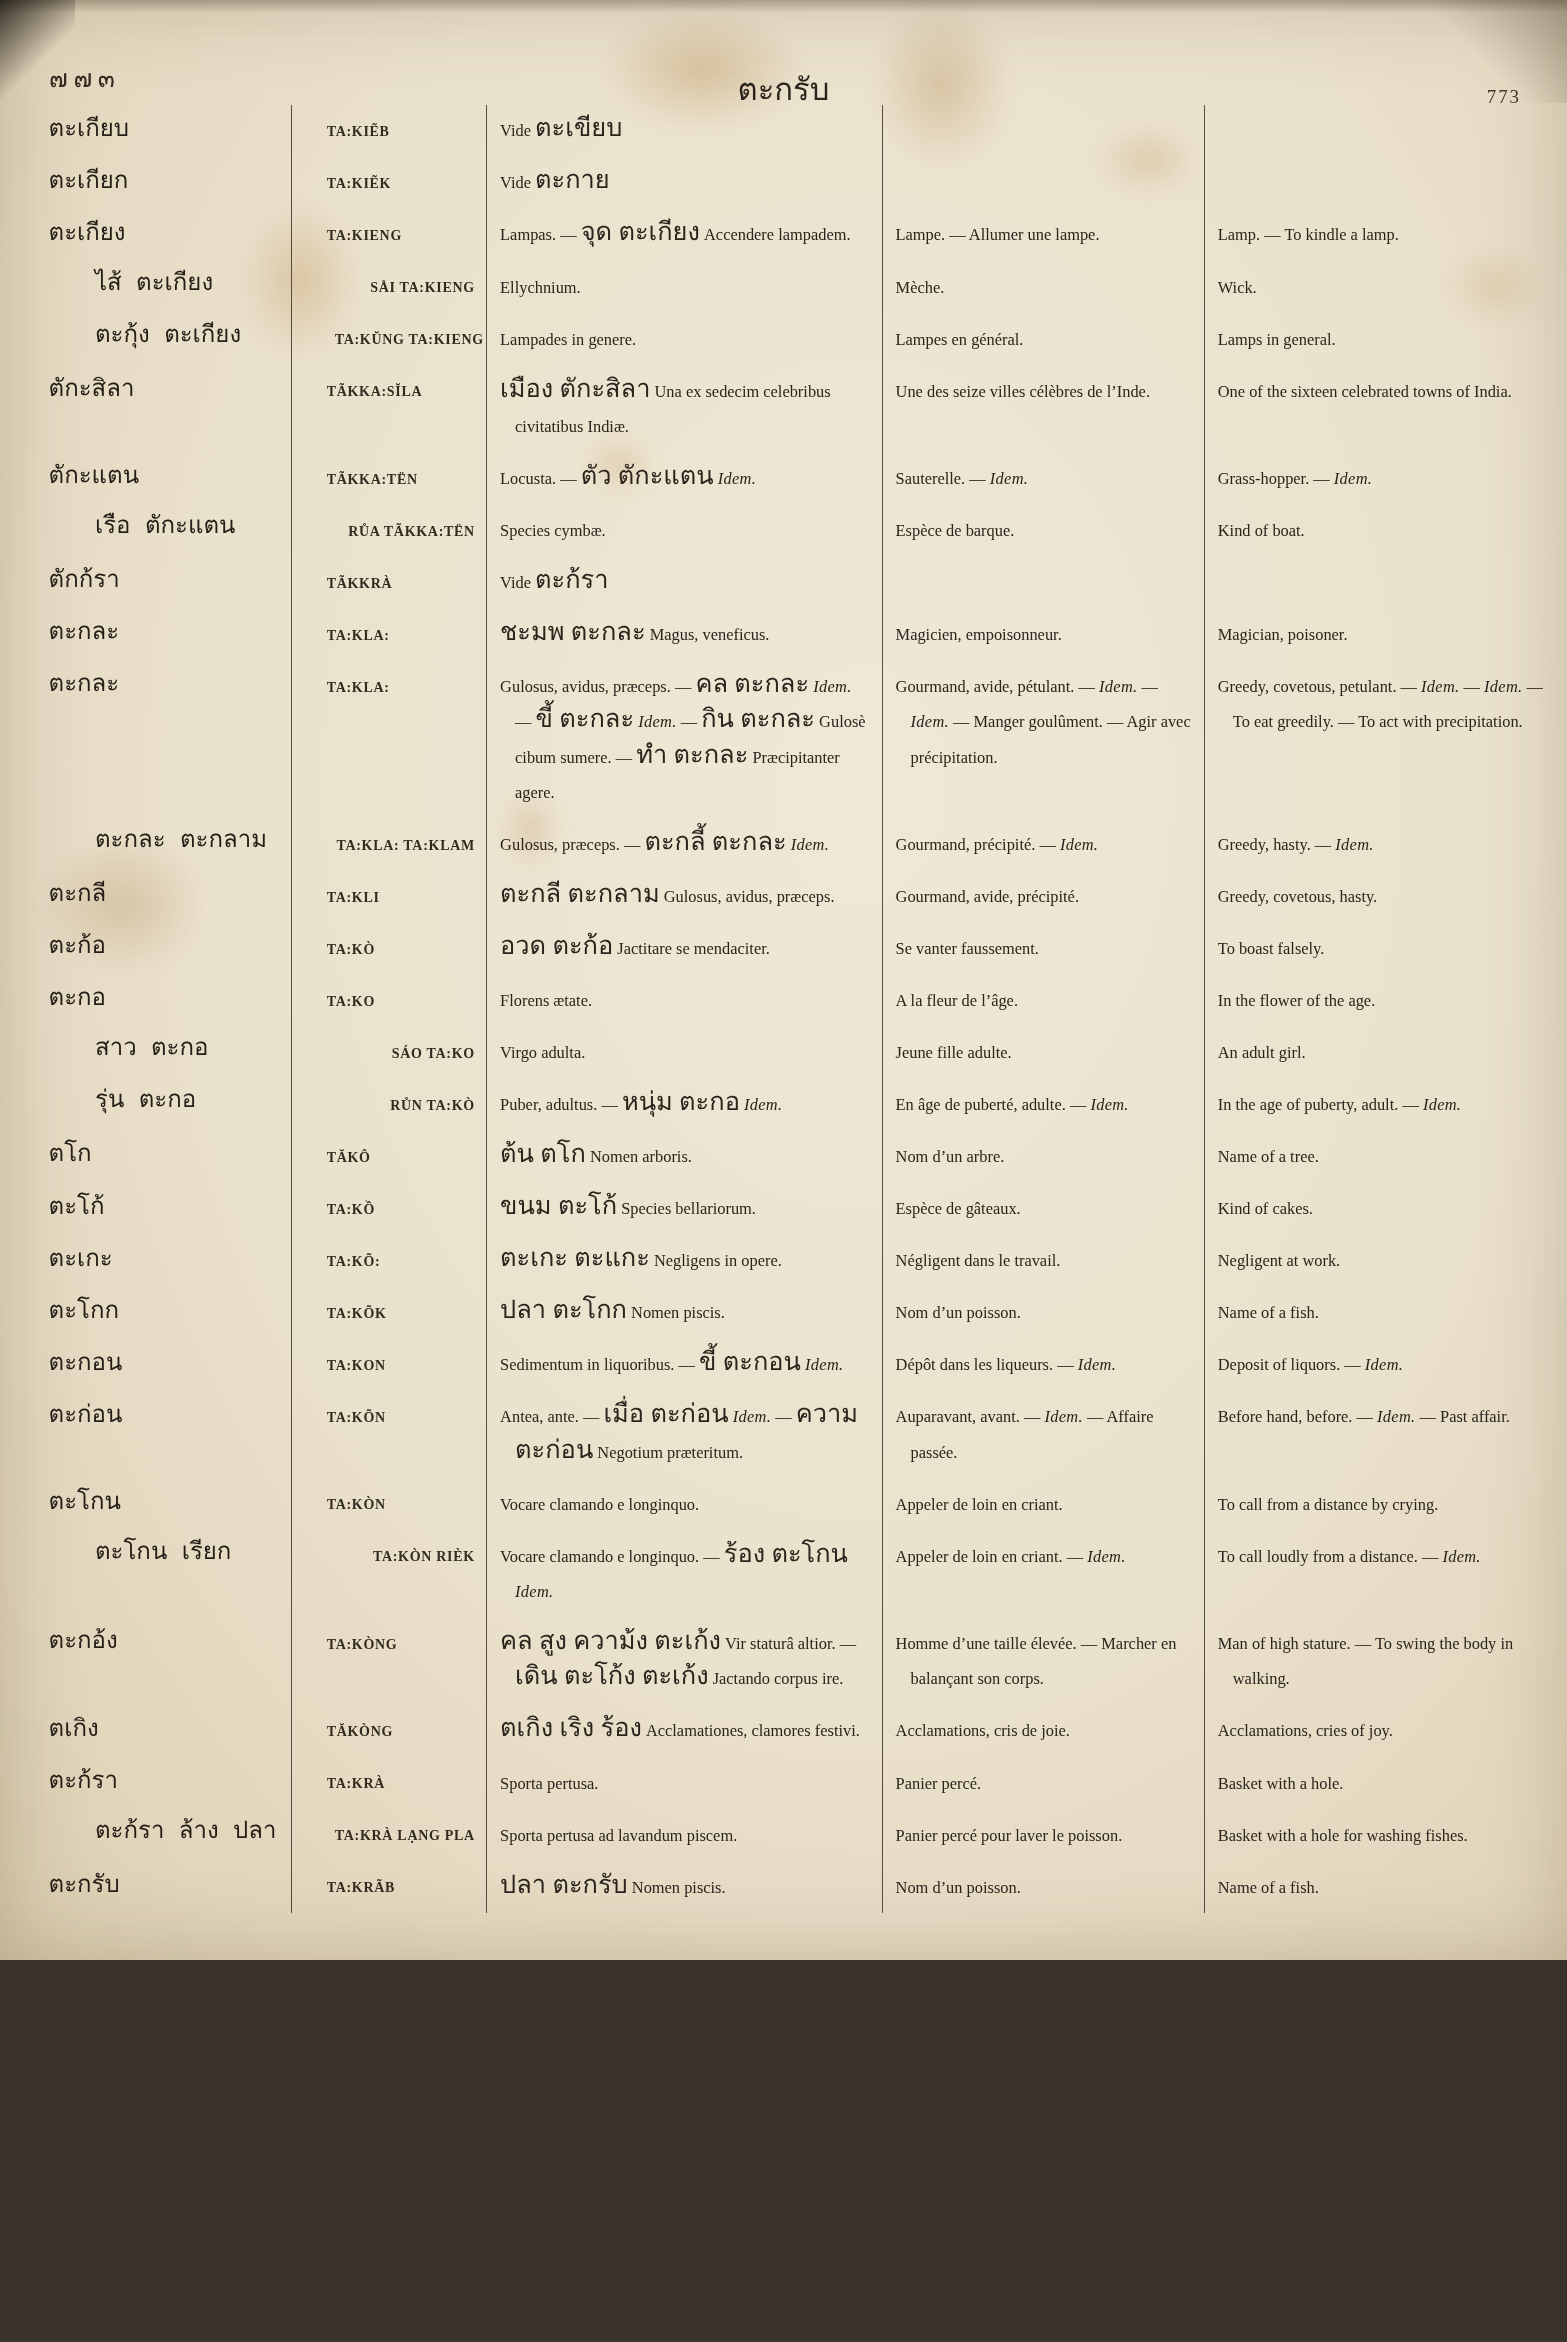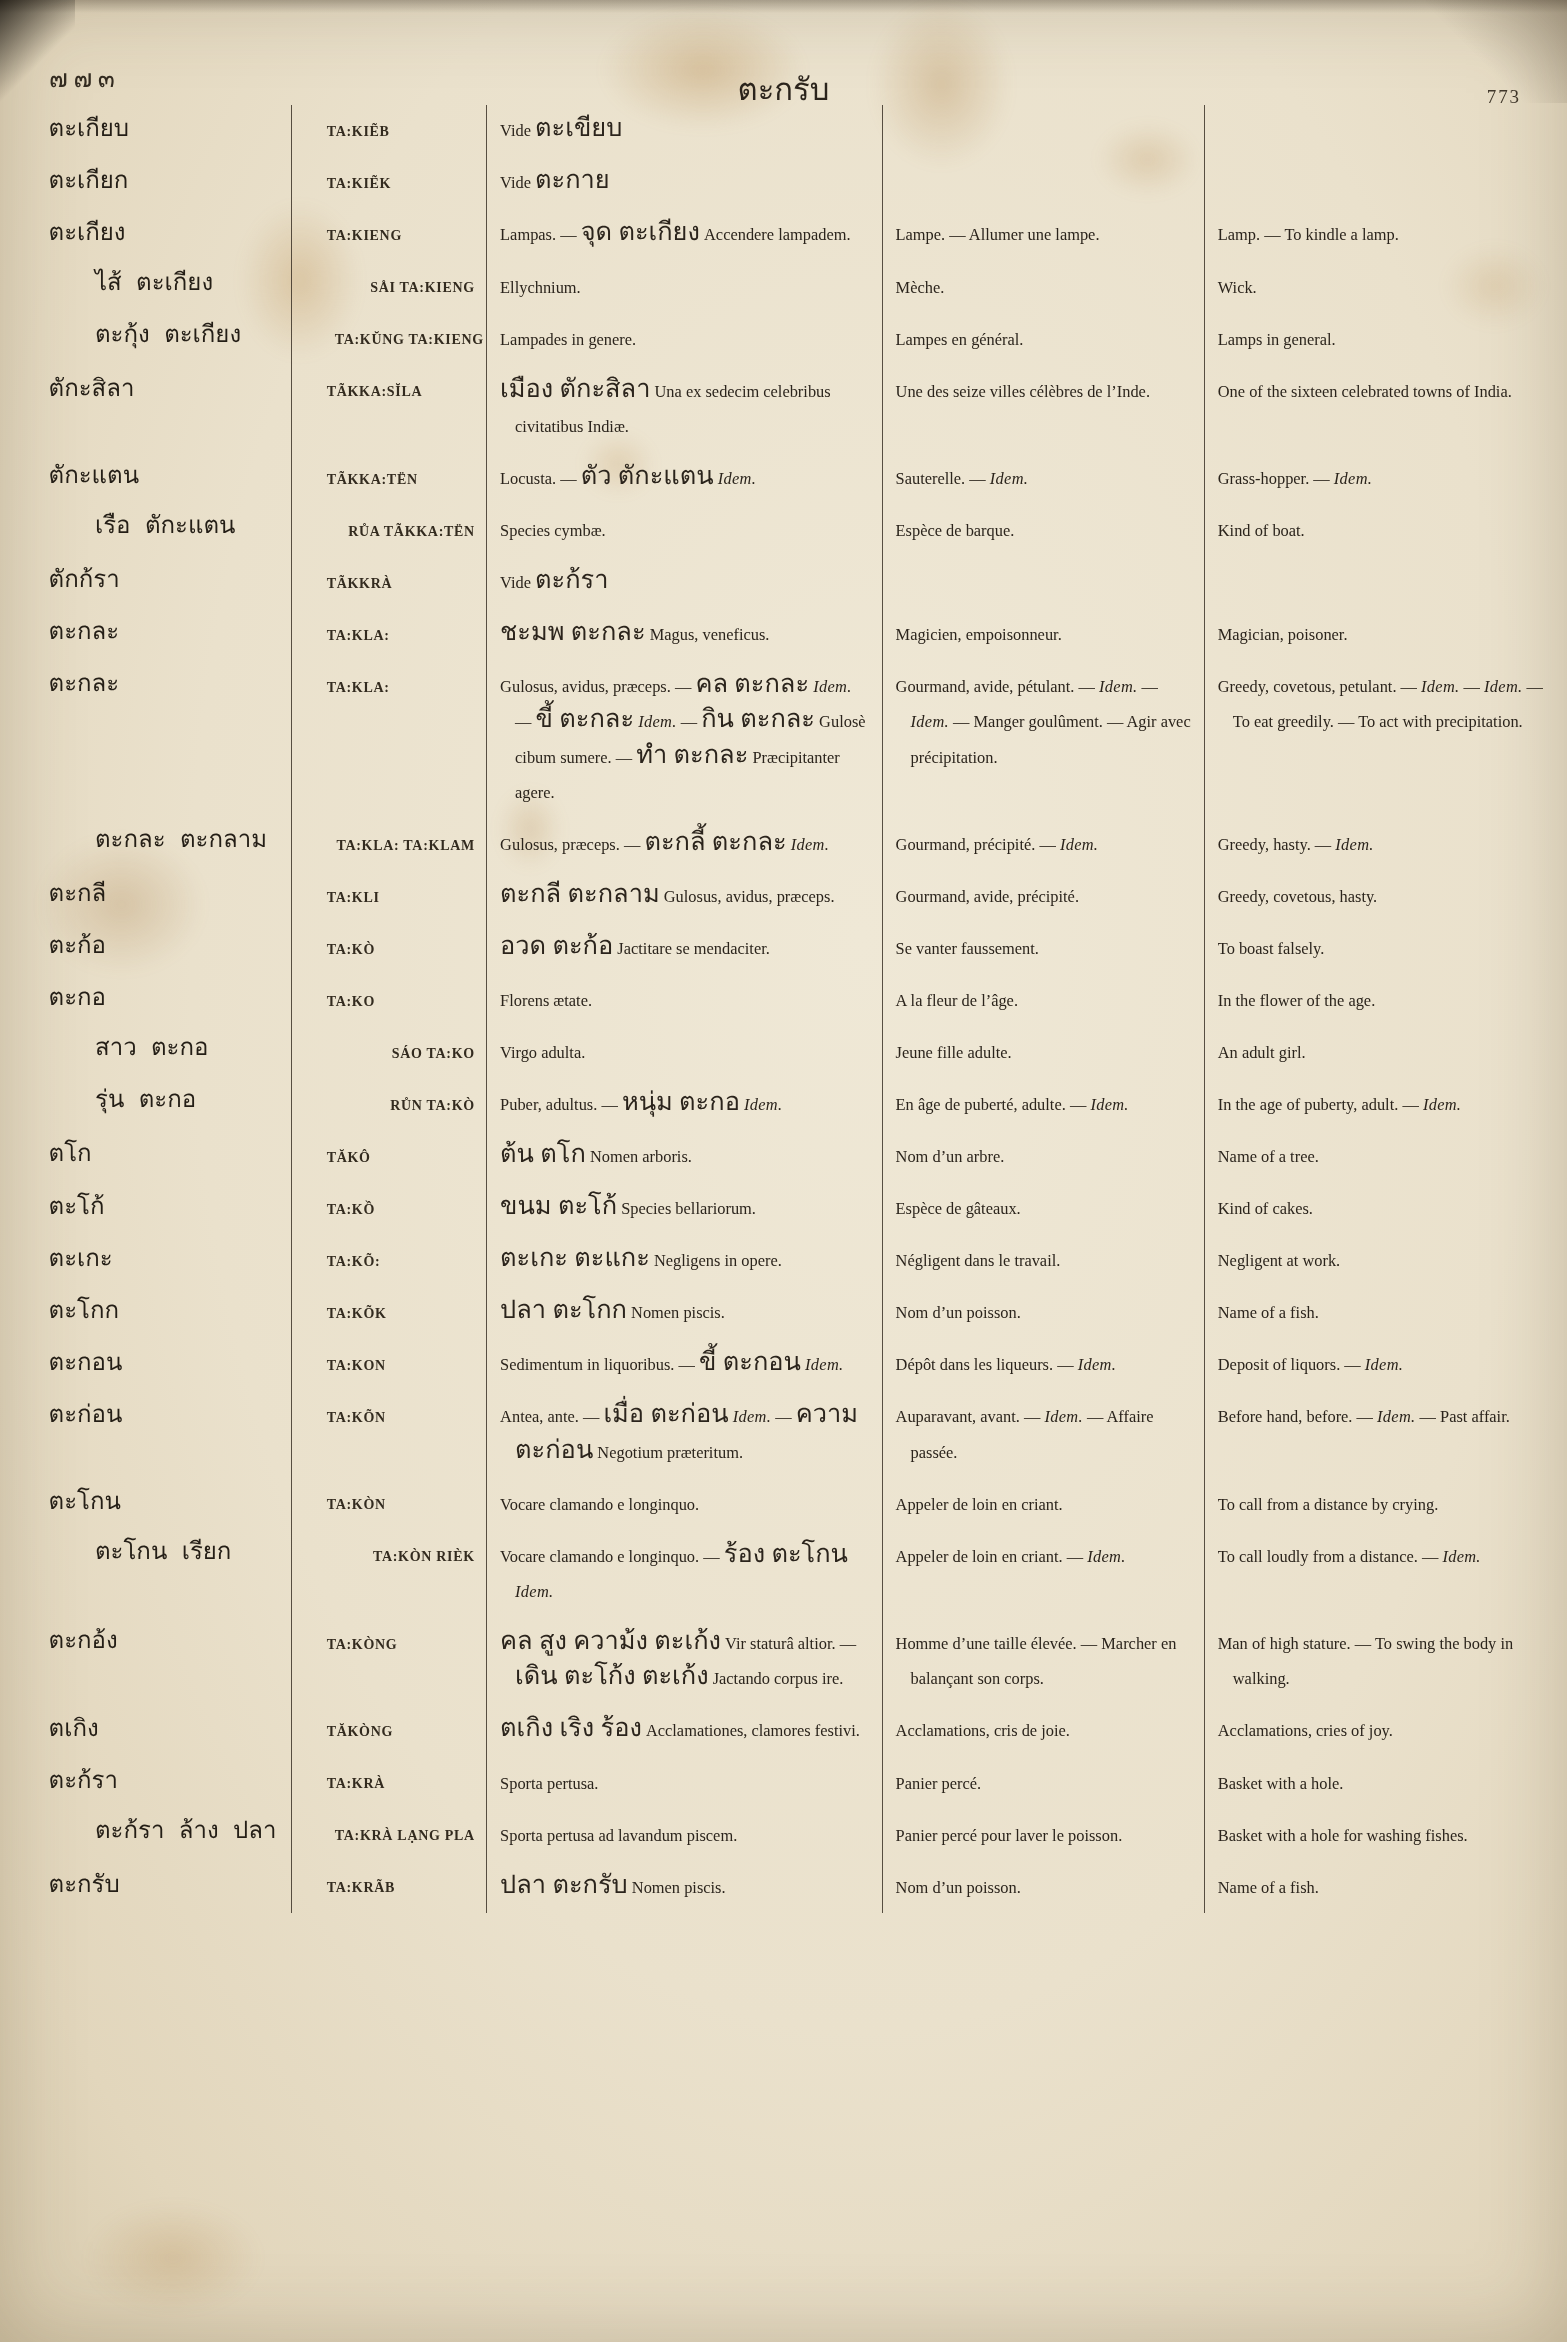--- a/index.html
+++ b/index.html
@@ -1,18 +1,18 @@
 <!DOCTYPE html>
 <html style="font-size:15px"><head>
 <meta charset="utf-8">
 <style>
   html,body { margin:0; padding:0; background:#3a332a; }
   .page {
     position: relative;
-    width: 1567px; height: 2342px;
+    width: 1567px; height: 1960px;
     margin: 0 auto;
     background:
       radial-gradient(ellipse at 55% 40%, #efe8d6 0%, #eae1cc 55%, #e2d6bc 85%, #d8cbae 100%);
     overflow: hidden;
     color: #2b241c;
     font-family: "Liberation Serif", "DejaVu Serif", serif;
     box-shadow: inset 0 0 84px rgba(90,70,40,.25);
   }
   
   .stain { position:absolute; border-radius:50%; filter: blur(6.6px); pointer-events:none; }

